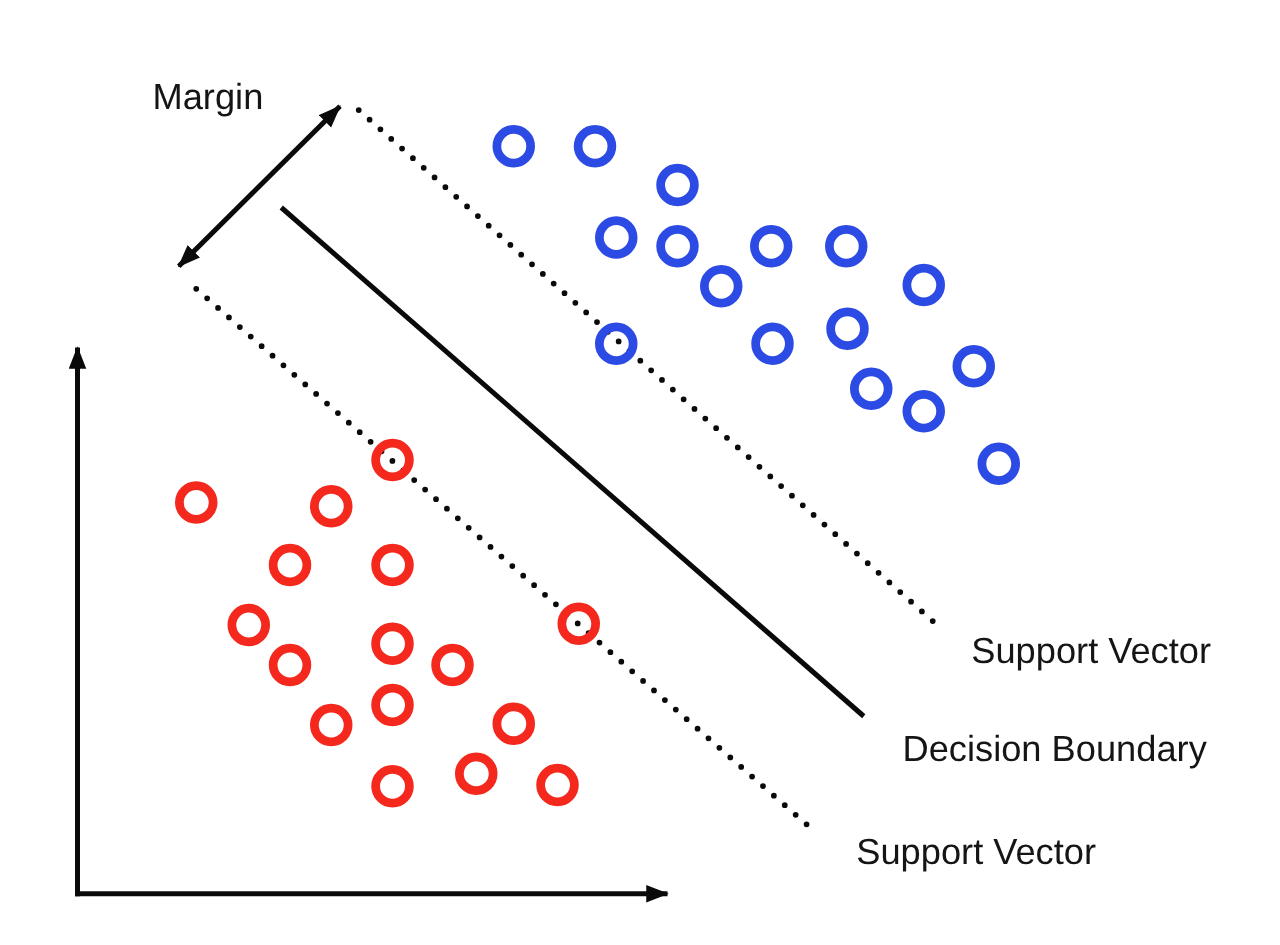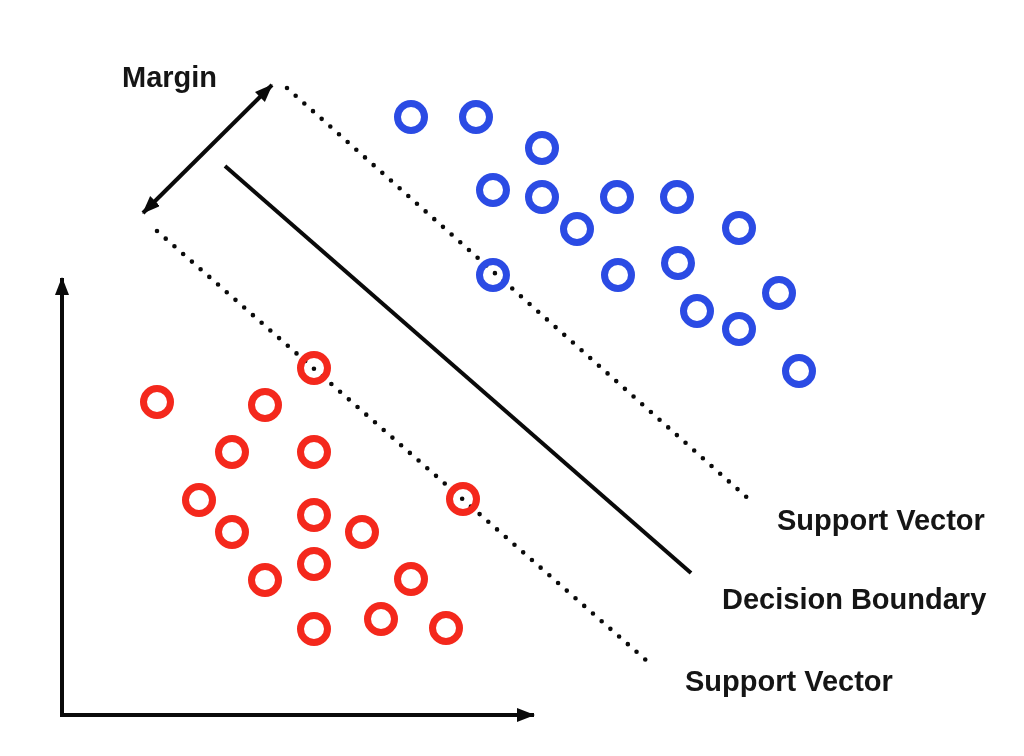--- a/index.html
+++ b/index.html
@@ -7,21 +7,20 @@
     padding: 0;
     background: #ffffff;
     font-family: "Liberation Sans", sans-serif;
   }
   .stage {
     position: relative;
     width: 1024px;
     height: 756px;
     background: #ffffff;
     overflow: hidden;
-    font-weight: bold;
   }
   svg { display: block; }
   #label-layer text {
     font-family: "Liberation Sans", sans-serif;
     fill: #151515;
   }
 </style>
 </head>
 <body>
 

